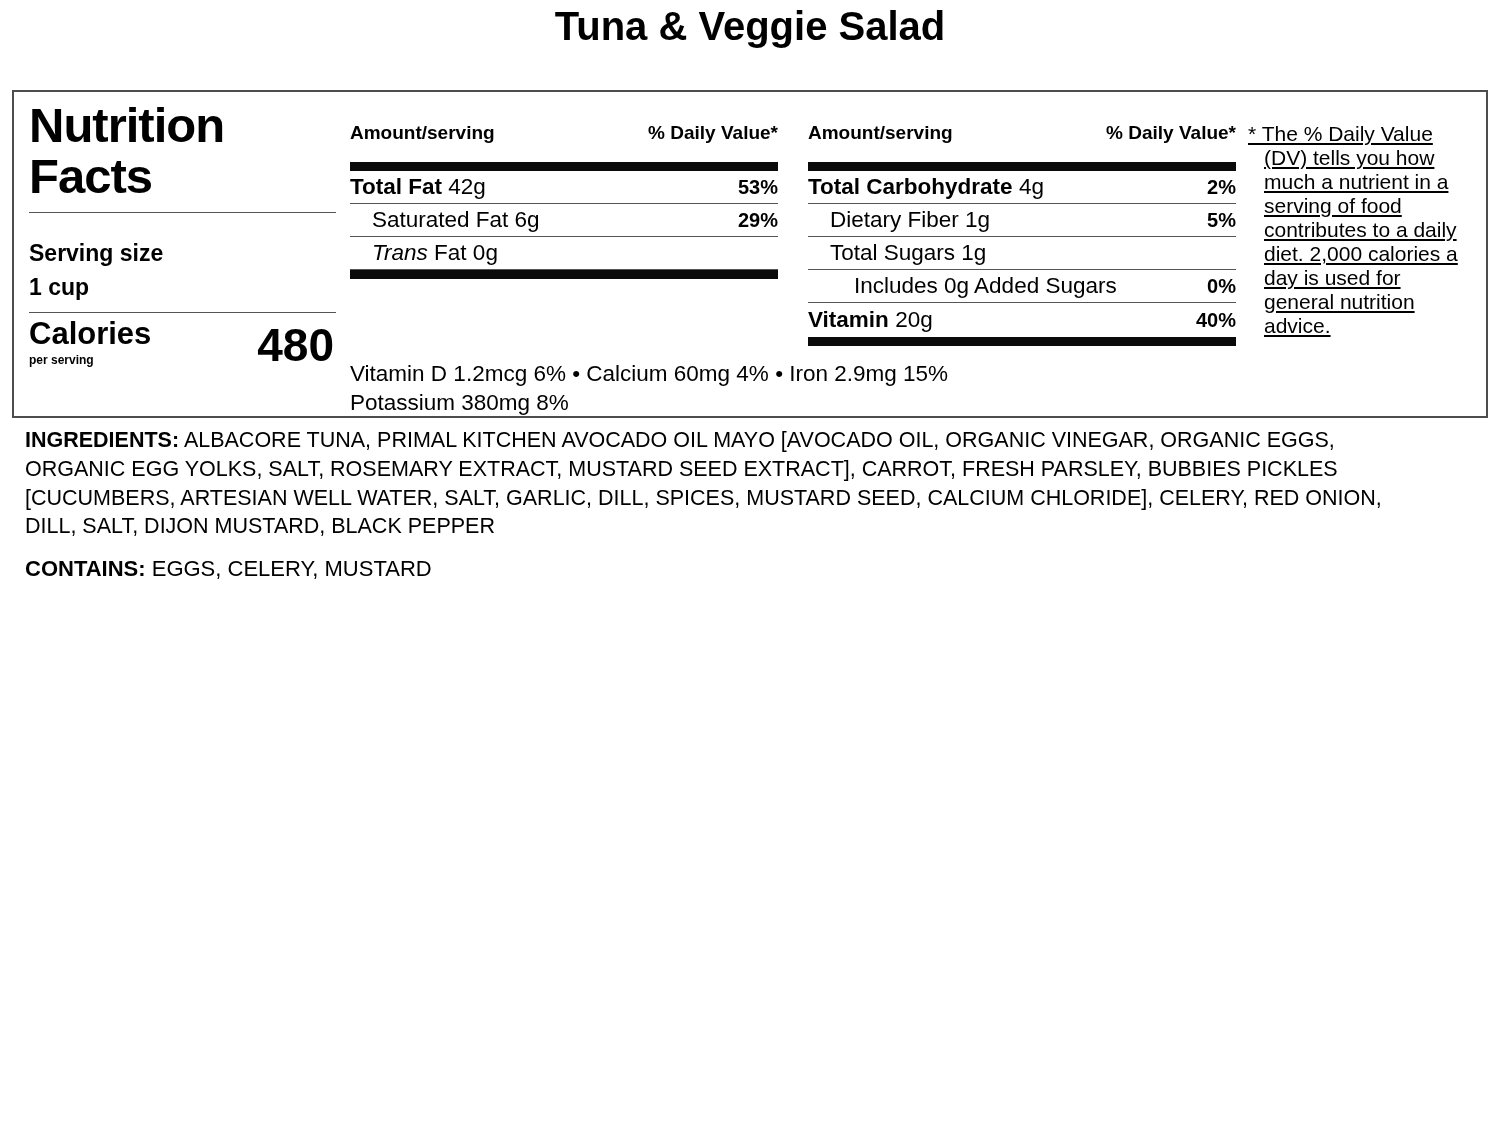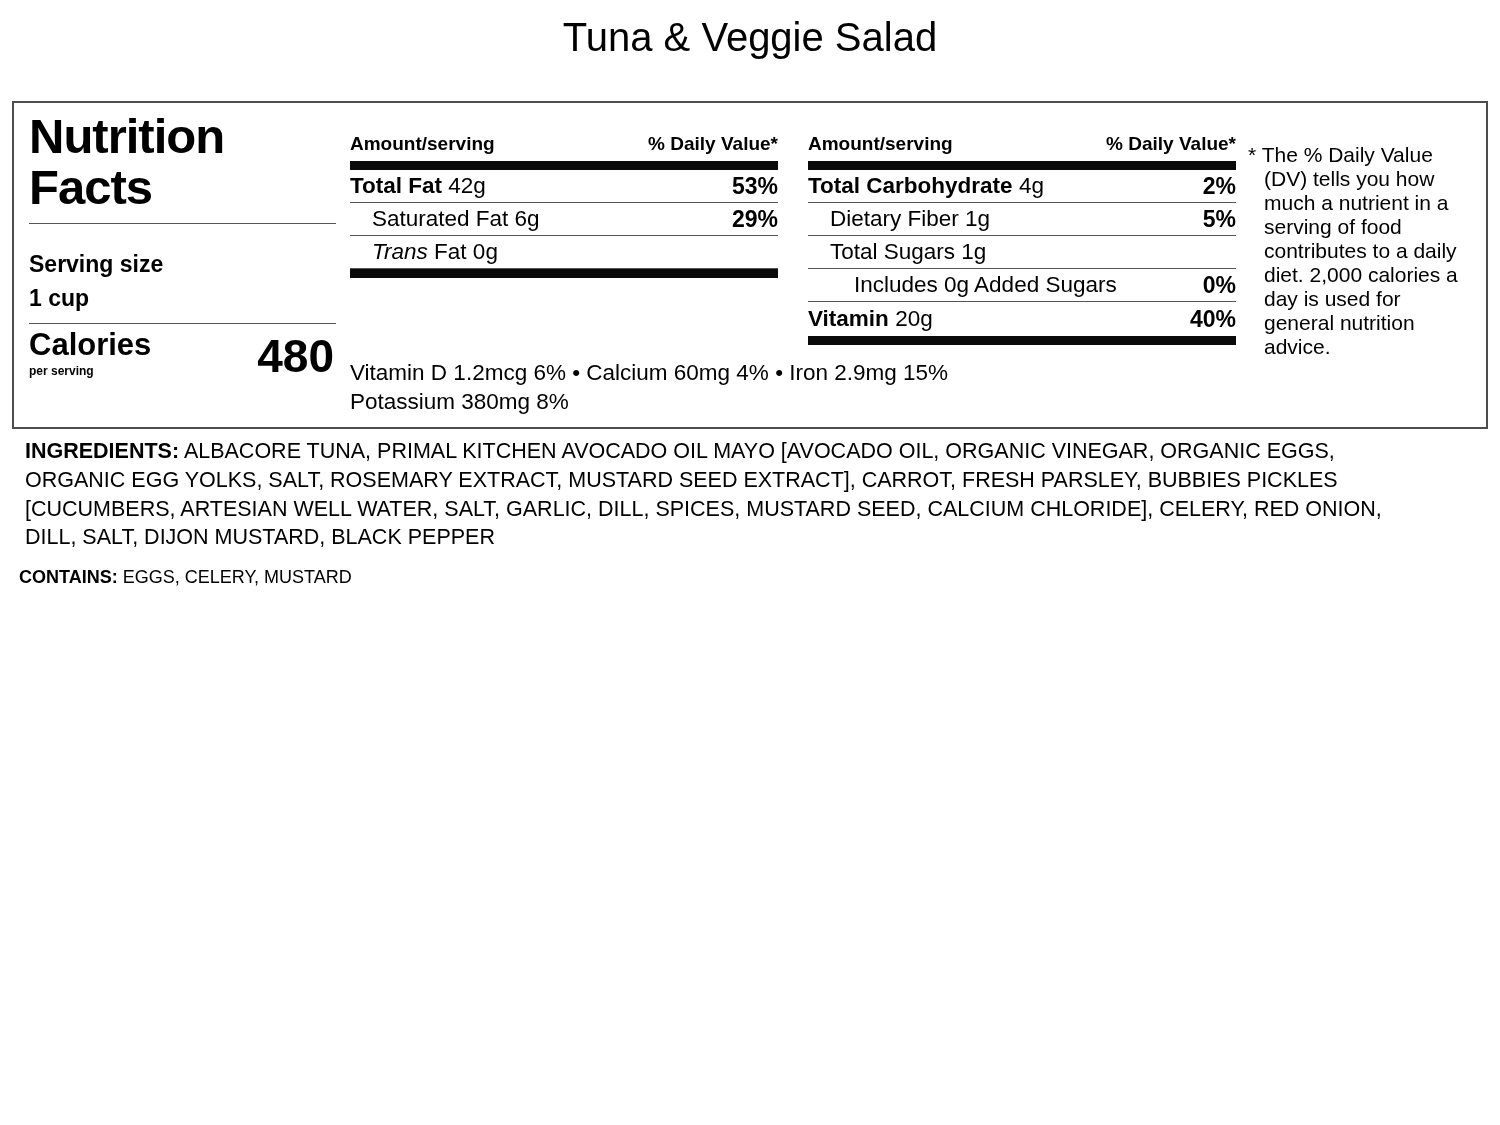--- a/index.html
+++ b/index.html
@@ -4,23 +4,23 @@
 <style>
   * { box-sizing: border-box; }
   html, body { margin: 0; padding: 0; }
   body {
     width: 1500px; height: 1125px;
     background: #ffffff; color: #000000;
     font-family: "Liberation Sans", sans-serif;
     overflow: hidden;
   }
   .page-title {
-    margin: 0 0 41px 0; padding-top: 15px;
+    margin: 0 0 41px 0; padding-top: 4px;
     text-align: center;
-    font-size: 40px; font-weight: normal;
+    font-size: 40px; font-weight: bold;
   }
   .label-box {
     margin: 0 12px;
     height: 328px;
     border: 2px solid #4d4d4d;
     display: flex;
     background: #fff;
   }
   
   .left-panel { flex: none; width: 336px; padding: 8px 14px 0 15px; }
@@ -33,41 +33,41 @@
   .serving-value { font-size: 23px; font-weight: bold; margin-top: 7px; }
   .serving-rule { margin-top: 11px; }
   .cal-row { display: flex; justify-content: space-between; align-items: flex-start; margin-top: 5px; padding-right: 2px; }
   .cal-label { font-size: 31px; font-weight: bold; line-height: 1.0; }
   .cal-sub { font-size: 12px; font-weight: bold; margin-top: 4px; }
   .cal-value { font-size: 46px; font-weight: bold; }
   
   .center { flex: none; display: flex; flex-direction: column; padding-top: 30px; }
   .cols-row { display: flex; gap: 30px; }
   .ncol { width: 428px; }
-  .col-head { display: flex; justify-content: space-between; align-items: baseline; font-size: 19px; font-weight: bold; padding-bottom: 6px; }
+  .col-head { display: flex; justify-content: space-between; align-items: baseline; font-size: 19px; font-weight: bold; padding-bottom: 18px; }
   .thick-bar { height: 9px; background: #0a0a0a; }
   .nrow {
     display: flex; justify-content: space-between; align-items: center;
     height: 33px; border-bottom: 1.5px solid #555;
     font-size: 22.5px;
   }
   .nrow.last { border-bottom: none; height: 34px; }
   .nname { white-space: nowrap; }
   .b { font-weight: bold; }
   .it { font-style: italic; }
   .ind1 { padding-left: 22px; }
   .ind2 { padding-left: 46px; }
-  .ndv { font-weight: bold; font-size: 23px; }
+  .ndv { font-weight: bold; font-size: 20px; }
   .vitamins { margin-top: 14px; font-size: 22.5px; line-height: 1.28; }
   
-  .footnote { flex: none; width: 225px; margin-left: 12px; padding-top: 40px; }
+  .footnote { flex: none; width: 225px; margin-left: 12px; padding-top: 30px; text-decoration: underline; }
   .footnote-text { font-size: 21px; line-height: 1.145; padding-left: 16px; text-indent: -16px; }
   
   .ingredients { margin: 8px 90px 0 25px; font-size: 21.5px; line-height: 1.34; }
-  .contains { margin: 15px 90px 0 19px; font-size: 18px; }
+  .contains { margin: 15px 90px 0 25px; font-size: 22px; }
 </style>
 </head>
 <body>
 
 <h1 class="page-title">Tuna &amp; Veggie Salad</h1>
 
 <div class="label-box">
 
   <div class="left-panel">
     <div class="nf-heading"><span>Nutrition</span><br><span>Facts</span></div>

